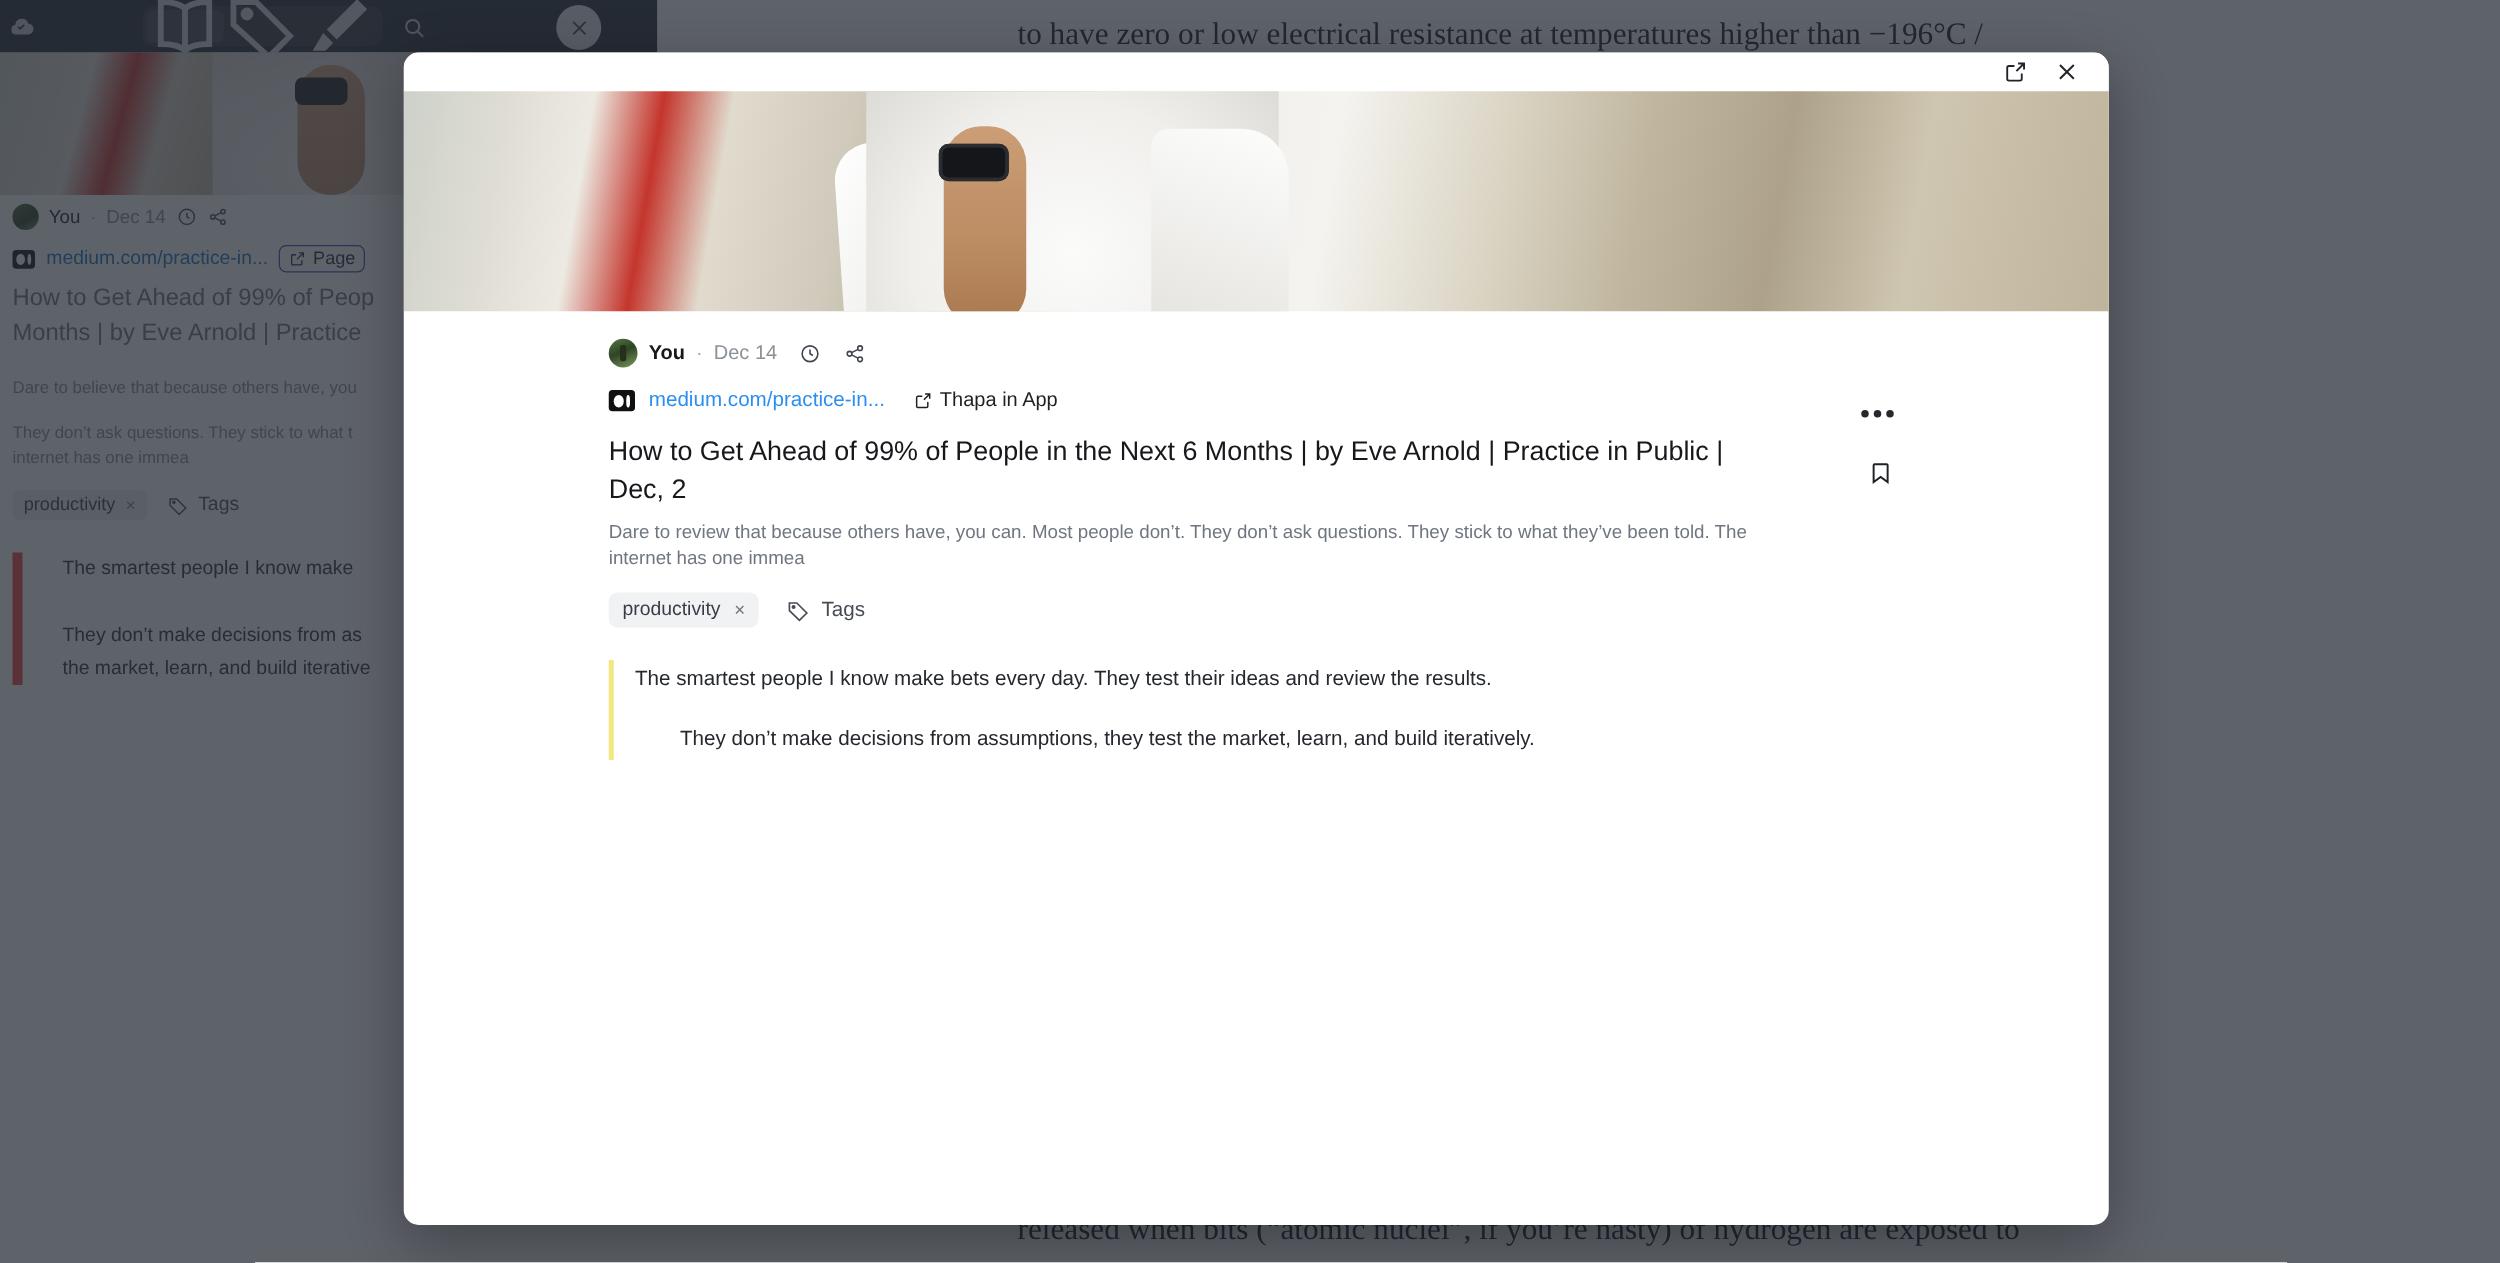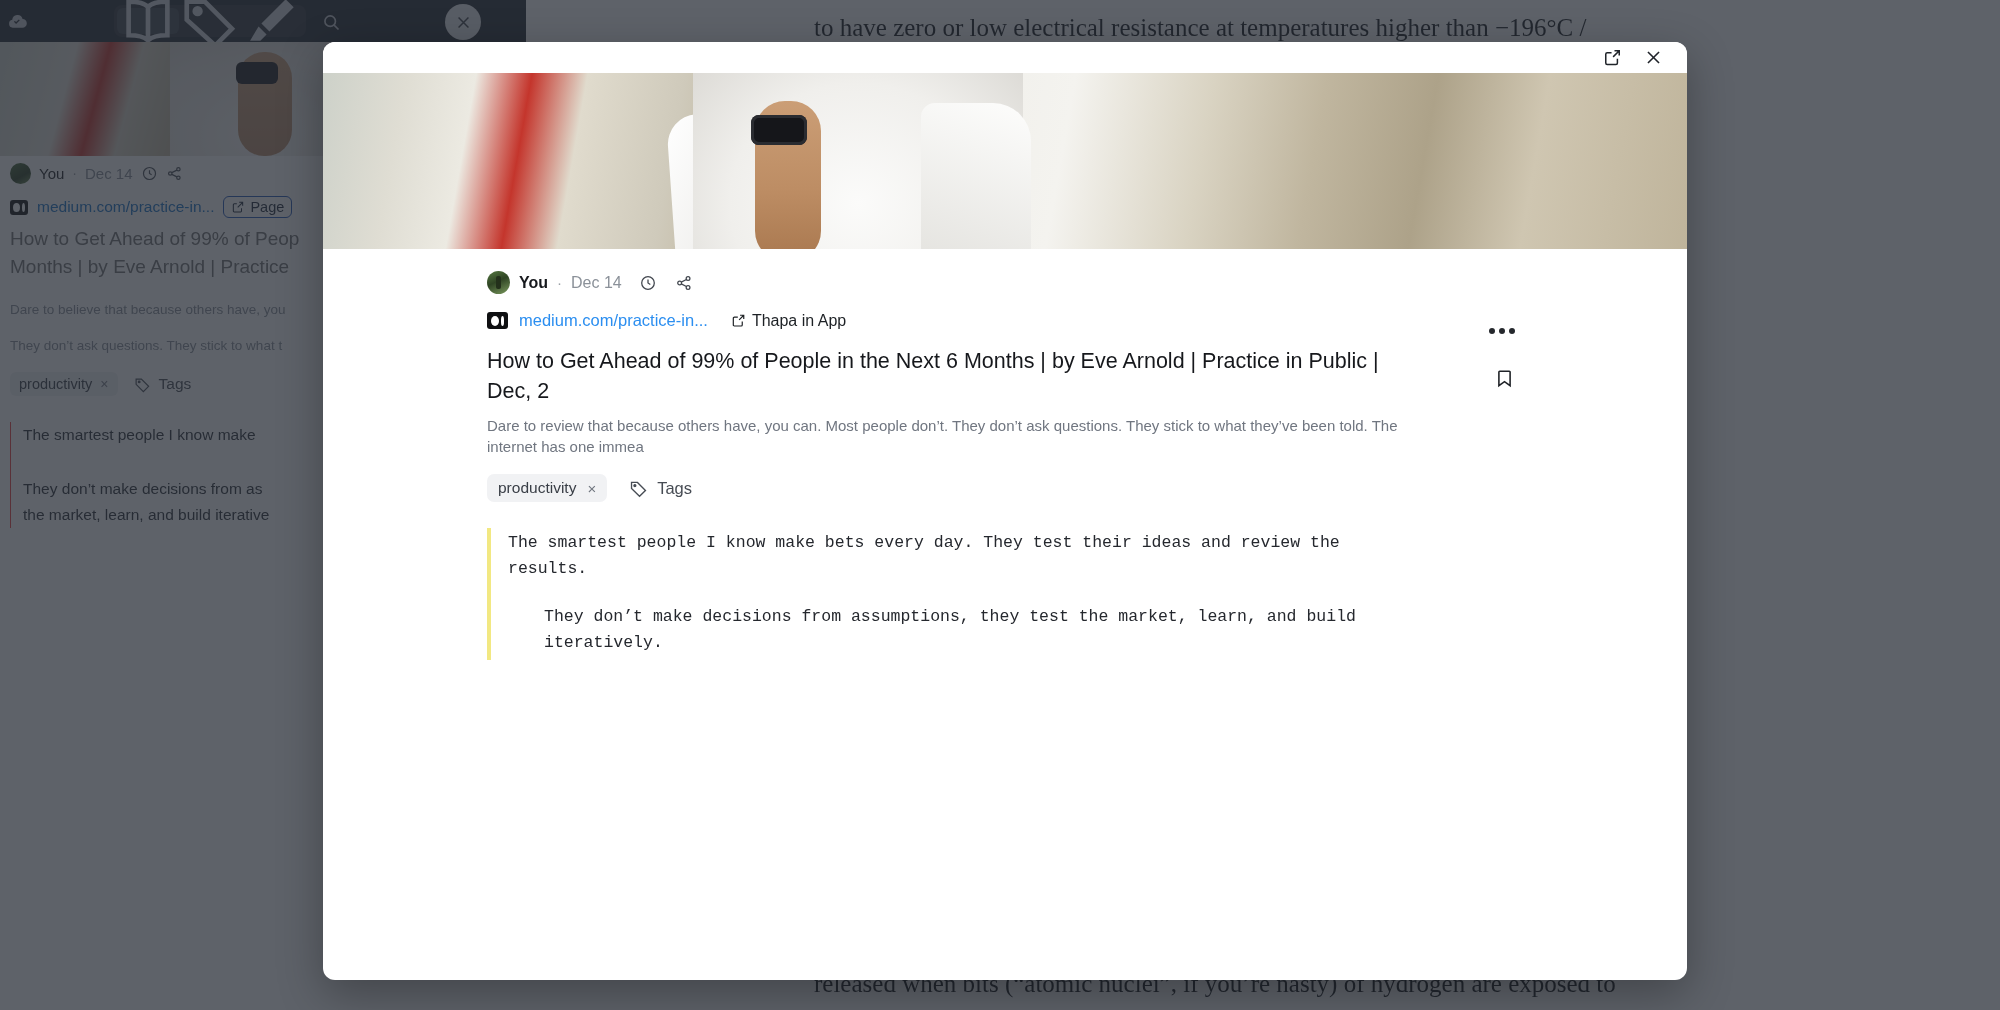--- a/index.html
+++ b/index.html
@@ -104,21 +104,21 @@
   .bg-desc { font-size: 13.5px; line-height: 20px; color: #8a9099; margin-top: 20px; white-space: nowrap; }
   .bg-tags { display:flex; align-items:center; gap:16px; margin-top: 16px; }
   .bg-chip {
     background:#f0f1f3; border-radius:6px; padding:4px 9px; font-size:14.5px;
     color:#3c4149; display:flex; align-items:center; gap:8px;
   }
   .bg-chip .x { color:#7b8089; font-size:14px; }
   .bg-tagsbtn { display:flex; align-items:center; gap:8px; font-size:15.5px; color:#4a4f57; }
   .bg-tagsbtn svg { width:17px; height:17px; }
   .bg-quote {
-    margin-top: 26px; border-left: 1px solid #ef4444; padding-left: 12px;
+    margin-top: 26px; border-left: 8px solid #ef4444; padding-left: 32px;
     font-size: 15.5px; line-height: 26px; color: #2c3137;
   }
   .bg-quote p + p { margin-top: 28px; }
 
   
   .bg-right {
     position: absolute; left: 526px; top: 0; width: 1474px; height: 1010px;
     background: #ffffff; overflow: hidden;
   }
   .doc-col {
@@ -242,21 +242,21 @@
   .m-chip {
     background: #f1f2f4; border-radius: 7px; padding: 5px 11px;
     font-size: 15.5px; color: #393e46; display: flex; align-items: center; gap: 11px;
   }
   .m-chip .x { color: #70767f; font-size: 15px; line-height: 1; }
   .m-tagbtn { display: flex; align-items: center; gap: 9px; font-size: 16.5px; color: #474c54; }
   .m-tagbtn svg { width: 19px; height: 19px; }
 
   .m-quote {
     margin-top: 26px; border-left: 4px solid #f2e882; padding-left: 17px;
-    max-width: 900px; padding-top: 2px; padding-bottom: 4px; font-family: Liberation Mono, monospace;
+    max-width: 900px; padding-top: 2px; padding-bottom: 4px;
   }
   .m-quote p { font-size: 16.5px; line-height: 26px; color: #25282e; }
   .m-quote p + p { margin-top: 22px; margin-left: 36px; }
 </style>
 </head>
 <body>
 
 <div id="root">
 
   <div class="bg-layer">
@@ -341,20 +341,21 @@
               </svg>
             <span>Page</span>
           </span>
         </div>
 
         <div class="bg-title">How to Get Ahead of 99% of Peop</div>
         <div class="bg-title">Months | by Eve Arnold | Practice</div>
 
         <div class="bg-desc">Dare to believe that because others have, you</div>
         <div class="bg-desc" style="margin-top:16px">They don’t ask questions. They stick to what t</div>
+        <div class="bg-desc" style="margin-top:0">internet has one immea</div>
 
         <div class="bg-tags">
           <span class="bg-chip">
             <span>productivity</span>
             <span class="x">×</span>
           </span>
           <span class="bg-tagsbtn">
             <svg viewBox="0 0 24 24" fill="none" stroke="currentColor" stroke-width="1.7">
                 <path d="M3 11.8V4.4h7.4L20.6 14.6 13.2 22 3 11.8z"></path>
                 <circle cx="7.3" cy="8.3" r="1.2" fill="currentColor"></circle>

